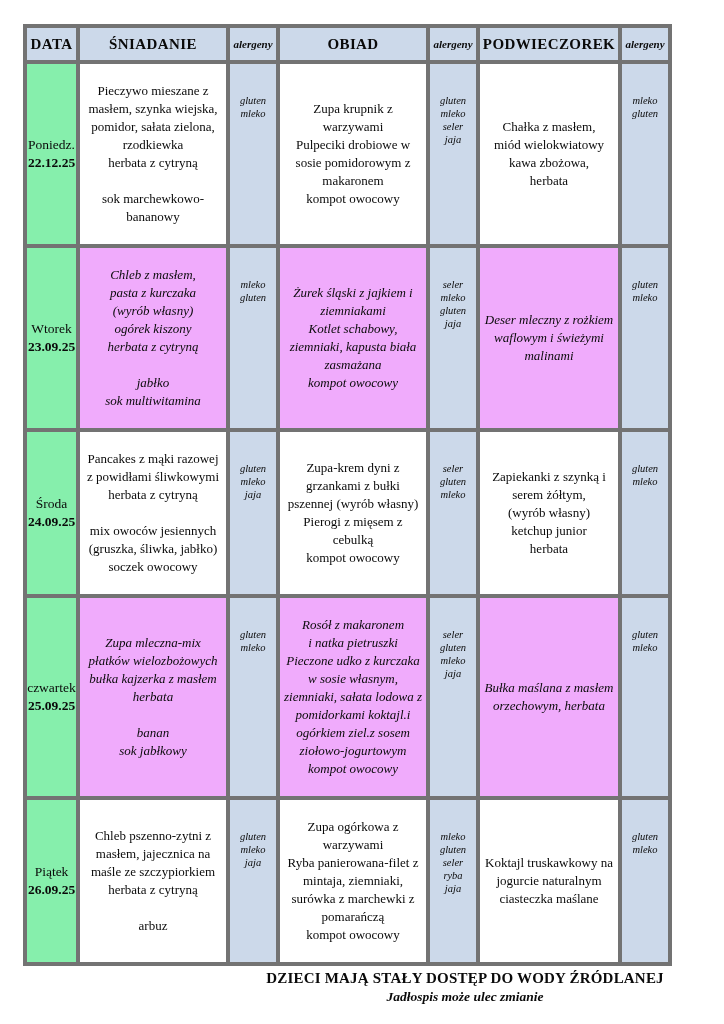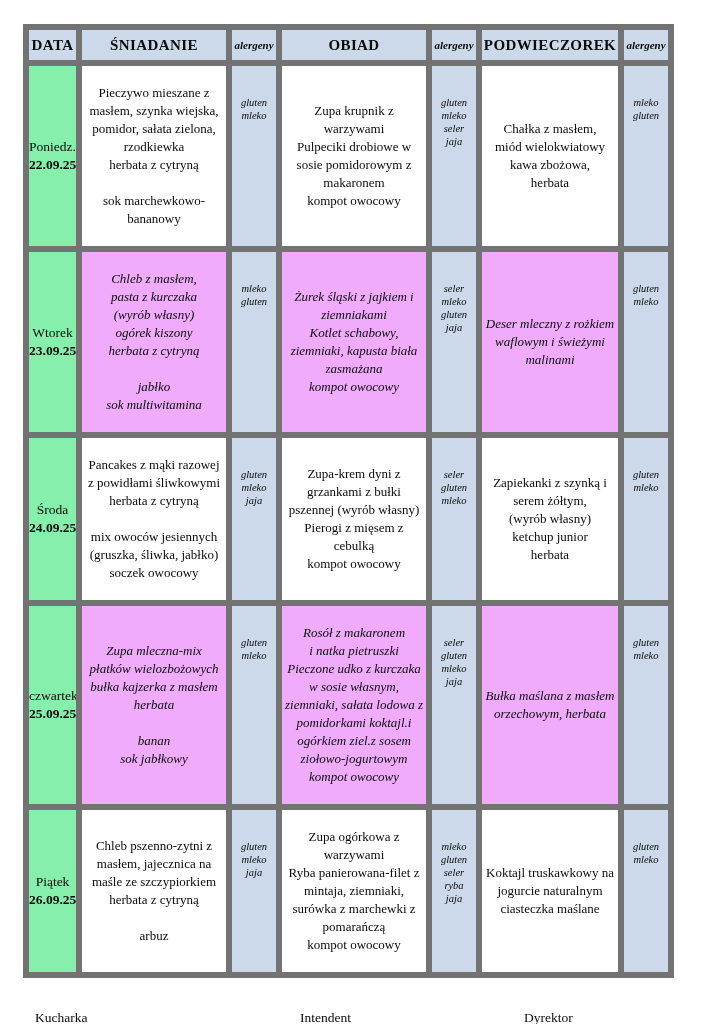--- a/index.html
+++ b/index.html
@@ -18,21 +18,21 @@
     overflow: hidden;
   }
   table.menu {
     border-collapse: collapse;
     table-layout: fixed;
     margin: 24px 0 0 23px;
     width: 645px;
     border: 2px solid #7e7e7e;
   }
   th, td {
-    border: 6px solid #737373;
+    border: 4px solid #737373;
     padding: 0;
     overflow: hidden;
   }
   
   col.w-data  { width: 53px; }
   col.w-brk   { width: 150px; }
   col.w-al1   { width: 50px; }
   col.w-lun   { width: 150px; }
   col.w-al2   { width: 50px; }
   col.w-snk   { width: 142px; }
@@ -138,21 +138,21 @@
         <th>OBIAD</th>
         <th class="al-hdr">alergeny</th>
         <th>PODWIECZOREK</th>
         <th class="al-hdr">alergeny</th>
       </tr>
     </thead>
     <tbody>
       <tr class="r-mon">
         <td class="c-data">
           <div>Poniedz.</div>
-          <div class="date">22.09.25</div>
+          <div class="date">22.12.25</div>
         </td>
         <td class="c-meal">Pieczywo mieszane z masłem, szynka wiejska, pomidor, sałata zielona, rzodkiewka
 herbata z cytryną
 
 sok marchewkowo-bananowy</td>
         <td class="c-al">gluten
 mleko</td>
         <td class="c-meal">Zupa krupnik z warzywami
 Pulpeciki drobiowe w sosie pomidorowym z makaronem
 kompot owocowy</td>
@@ -265,20 +265,24 @@
 ryba
 jaja</td>
         <td class="c-meal">Koktajl truskawkowy na jogurcie naturalnym
 ciasteczka maślane</td>
         <td class="c-al">gluten
 mleko</td>
       </tr>
     </tbody>
   </table>
 
+  <div class="footer-notes">
+    <div class="notice">DZIECI MAJĄ STAŁY DOSTĘP DO WODY ŹRÓDLANEJ</div>
+    <div class="subnotice">Jadłospis może ulec zmianie</div>
+  </div>
 
   <div class="signatures">
     <span class="sig sig-cook">Kucharka</span>
     <span class="sig sig-steward">Intendent</span>
     <span class="sig sig-director">Dyrektor</span>
   </div>
 
 </div>
 
 </body></html>

